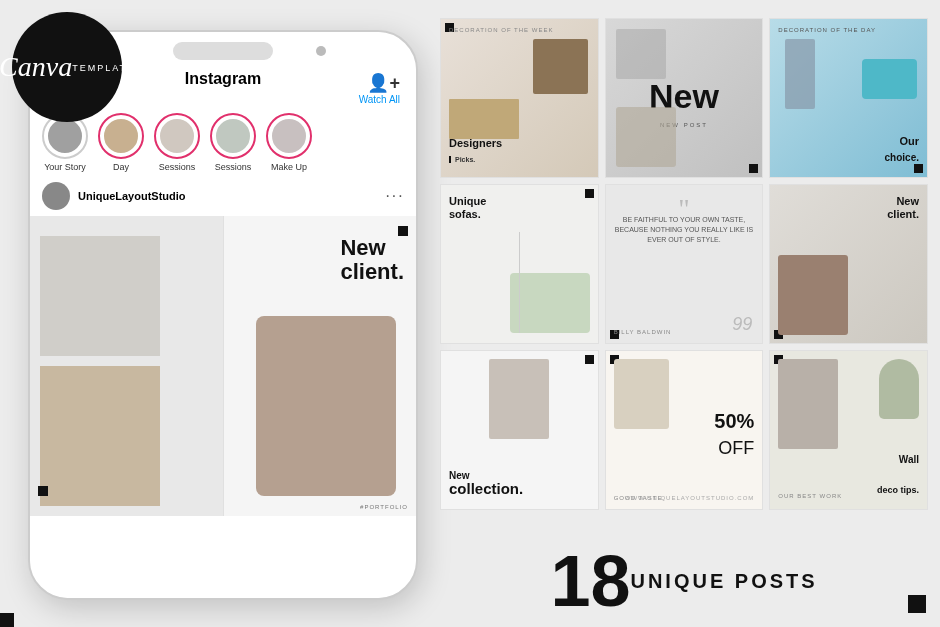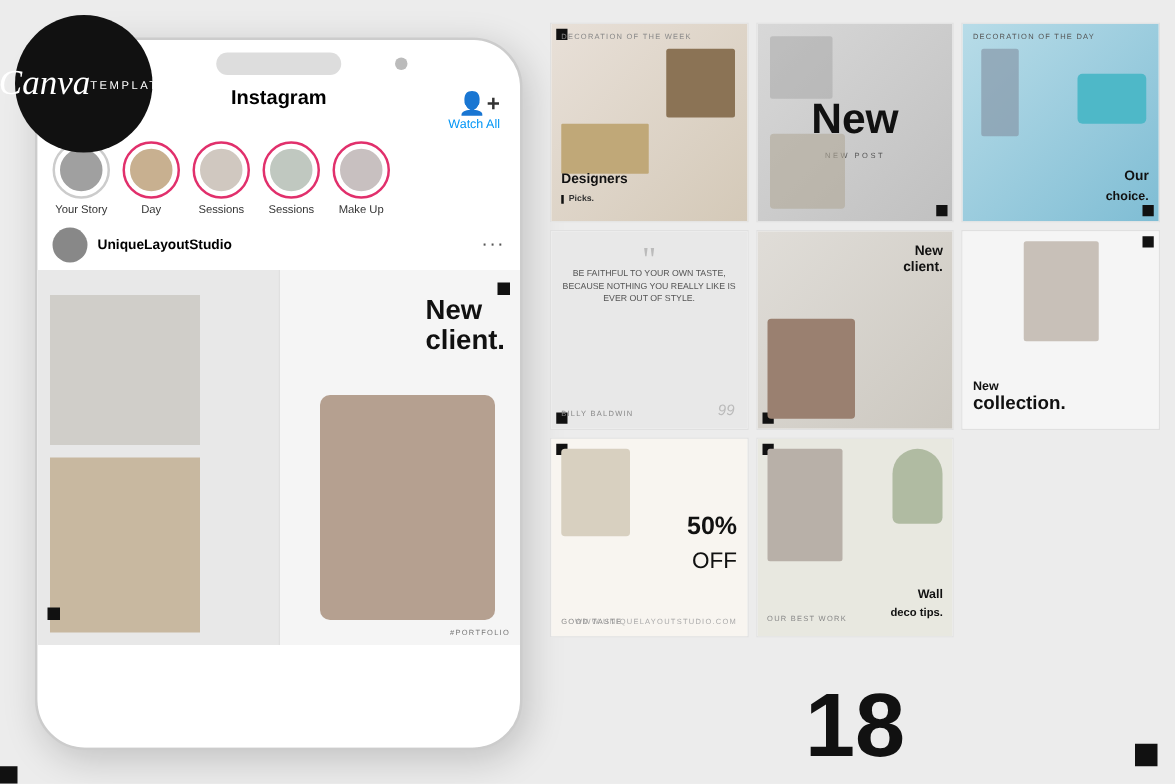--- a/index.html
+++ b/index.html
@@ -280,21 +280,21 @@
     
     .gp3 .gp-bg { background: linear-gradient(135deg, #b8dce8 0%, #7fbdd4 100%); }
 
     
     .gp4 .gp-bg { background: #f0f0ee; }
 
     
     .gp5 .gp-bg { background: #e8e8e8; }
     .gp5 .quote-mark { position: absolute; top: 8px; left: 50%; transform: translateX(-50%); font-size: 28px; color: #bbb; font-family: Georgia; }
     .gp5 .quote-text { position: absolute; top: 30px; left: 8px; right: 8px; font-size: 7px; color: #555; line-height: 1.4; text-align: center; }
-    .gp5 .quote-num { position: absolute; bottom: 8px; right: 10px; font-size: 12px; color: #bbb; font-style: italic; }
+    .gp5 .quote-num { position: absolute; bottom: 8px; right: 10px; font-size: 18px; color: #bbb; font-style: italic; }
 
     
     .gp6 .gp-bg { background: linear-gradient(135deg, #e0ddd8 0%, #ccc8c0 100%); }
 
     
     .gp7 .gp-bg { background: #f5f5f5; }
 
     
     .gp8 .gp-bg { background: #f8f5f0; }
 
@@ -450,20 +450,31 @@
     <div class="sq br"></div>
     <div style="position:absolute;top:8px;left:8px;font-size:6px;color:#555;letter-spacing:1px;text-transform:uppercase;">DECORATION OF THE DAY</div>
 
     <div style="position:absolute;left:15px;top:20px;width:30px;height:70px;background:#8899aa;border-radius:2px;opacity:0.7;"></div>
     <div style="position:absolute;right:8px;bottom:30px;font-size:11px;font-weight:900;color:#111;">Our</div>
     <div style="position:absolute;right:8px;bottom:14px;font-size:10px;font-weight:900;color:#111;">choice.</div>
 
     <div style="position:absolute;right:10px;top:40px;width:55px;height:40px;background:#4eb8c8;border-radius:4px;"></div>
   </div>
 
+  <div class="grid-post gp4">
+    <div class="gp-bg"></div>
+    <div class="sq tr"></div>
+    <div style="position:absolute;top:10px;left:8px;font-size:11px;font-weight:900;color:#111;line-height:1.2;">
+      <span>Unique</span><br><span>sofas.</span>
+    </div>
+
+    <div style="position:absolute;bottom:10px;right:8px;width:80px;height:60px;background:#c8d8c0;border-radius:4px;"></div>
+
+    <div style="position:absolute;left:50%;top:30%;bottom:10px;width:1px;background:#ccc;"></div>
+  </div>
 
   <div class="grid-post gp5">
     <div class="gp-bg"></div>
     <div class="sq bl"></div>
     <div class="quote-mark">"</div>
     <div class="quote-text">BE FAITHFUL TO YOUR OWN TASTE, BECAUSE NOTHING YOU REALLY LIKE IS EVER OUT OF STYLE.</div>
     <div style="position:absolute;bottom:8px;left:8px;font-size:6px;color:#888;letter-spacing:1px;">BILLY BALDWIN</div>
     <div class="quote-num">99</div>
   </div>
 
@@ -498,24 +509,27 @@
   </div>
 
   <div class="grid-post gp9">
     <div class="gp-bg"></div>
     <div class="sq tl"></div>
 
     <div style="position:absolute;left:8px;top:8px;width:60px;height:90px;background:#b8b0a8;border-radius:2px;"></div>
 
     <div style="position:absolute;right:8px;top:8px;width:40px;height:60px;background:#98a888;border-radius:20px 20px 5px 5px;opacity:0.7;"></div>
     <div style="position:absolute;bottom:10px;left:8px;font-size:6px;color:#888;letter-spacing:1px;text-transform:uppercase;">OUR BEST WORK</div>
-    <div style="position:absolute;bottom:28px;right:8px;font-size:10px;font-weight:900;color:#111;text-align:right;">Wall</div>
+    <div style="position:absolute;bottom:44px;right:8px;font-size:10px;font-weight:900;color:#111;text-align:right;">Wall</div>
     <div style="position:absolute;bottom:14px;right:8px;font-size:9px;font-weight:900;color:#111;text-align:left;">deco tips.</div>
   </div>
 
 </div>
 
 <div class="bottom-area">
   <div class="big-number">18</div>
+  <div class="unique-posts-wrapper">
+    <div class="unique-posts-label">UNIQUE POSTS</div>
+  </div>
 </div>
 
 <div class="bottom-sq"></div>
 <div class="main-sq-bl"></div>
 
 </body></html>

